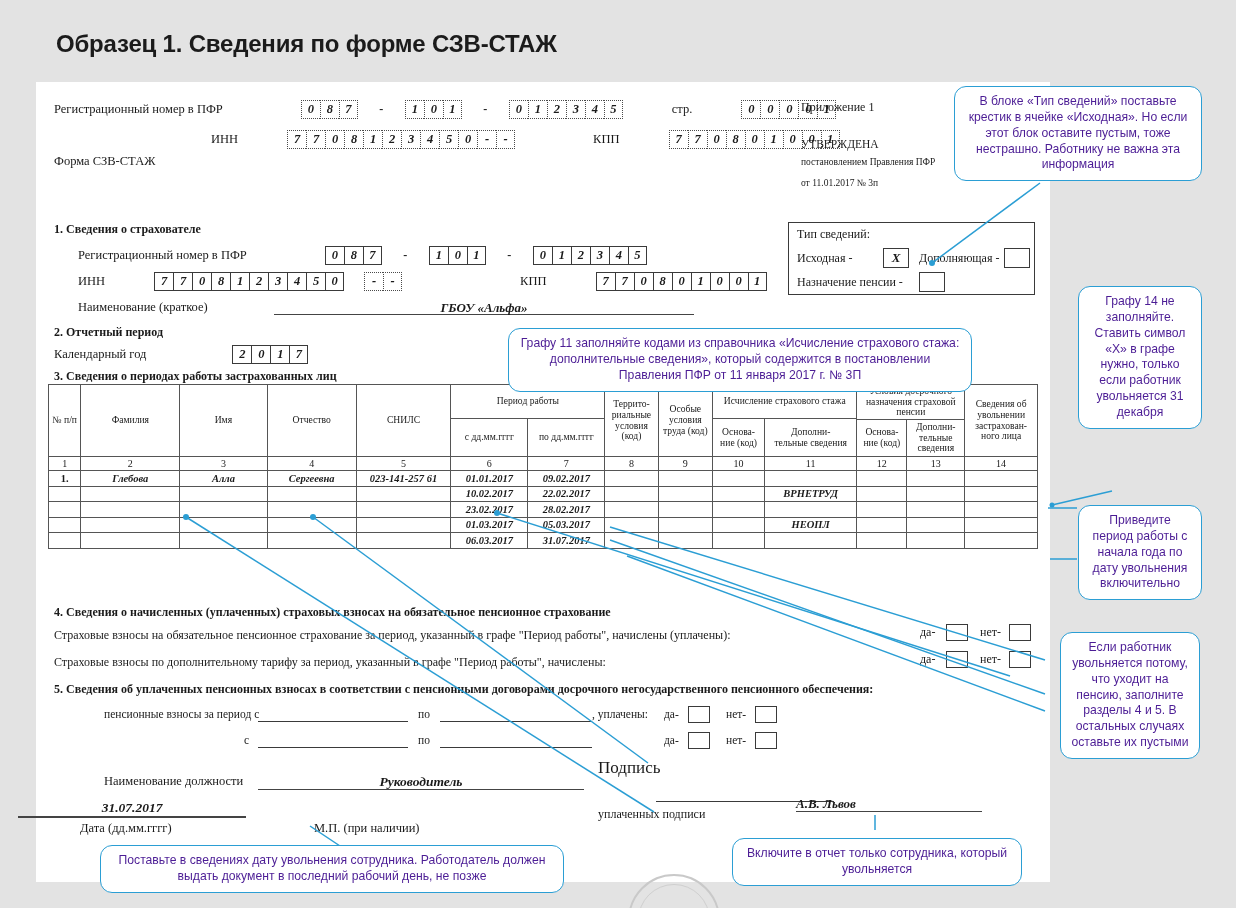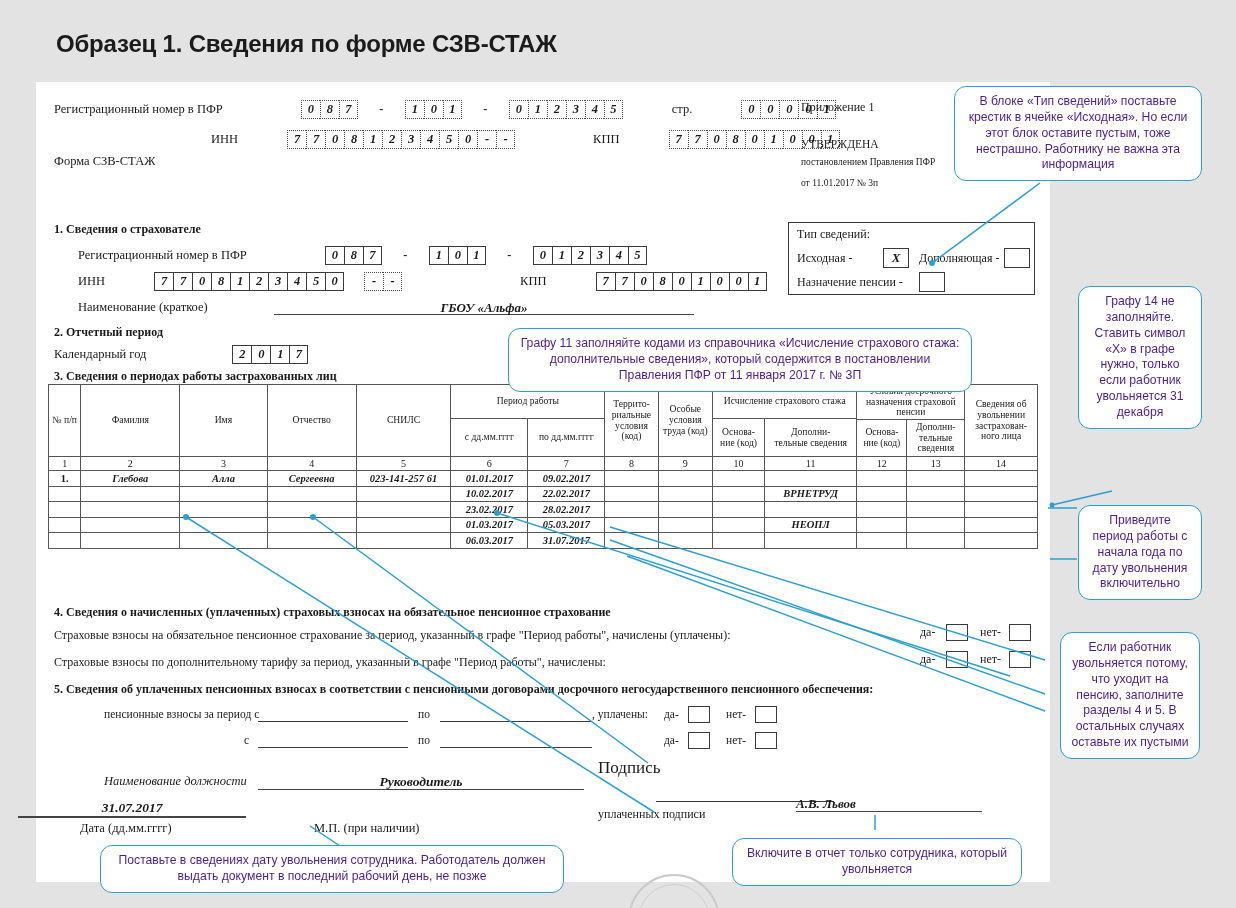--- a/index.html
+++ b/index.html
@@ -480,21 +480,21 @@
 
   <div style="position:absolute; left:208px; top:652px; font-size:11.5px;">с</div>
   <div class="uline" style="position:absolute; left:222px; top:652px; width:150px;"></div>
   <div style="position:absolute; left:382px; top:652px; font-size:11.5px;">по</div>
   <div class="uline" style="position:absolute; left:404px; top:652px; width:152px;"></div>
   <div style="position:absolute; left:628px; top:652px; font-size:11.5px;">да-</div>
   <div class="ckbox" style="position:absolute; left:652px; top:650px;"></div>
   <div style="position:absolute; left:690px; top:652px; font-size:11.5px;">нет-</div>
   <div class="ckbox" style="position:absolute; left:719px; top:650px;"></div>
 
-  <div style="position:absolute; left:68px; top:692px; font-size:12.5px;font-style:italic;">Наименование должности</div>
+  <div style="position:absolute; left:68px; top:692px; font-size:12.5px;">Наименование должности</div>
   <div style="position:absolute; left:222px; top:690px; width:326px; border-bottom:1px solid #444; height:18px; text-align:center;">
     <span class="ital" style="font-size:13.5px;">Руководитель</span>
   </div>
   <div style="position:absolute; left:562px; top:676px; font-size:17px;text-align:right;">Подпись</div>
   <div class="uline" style="position:absolute; left:620px; top:706px; width:178px;"></div>
 
   <div id="signature">ℒ⁄</div>
 
   <div style="position:absolute; left:562px; top:725px; font-size:12px;">уплаченных подписи</div>
   <div style="position:absolute; left:760px; top:712px; width:186px; border-bottom:1px solid #444; height:18px; text-align:left;">

